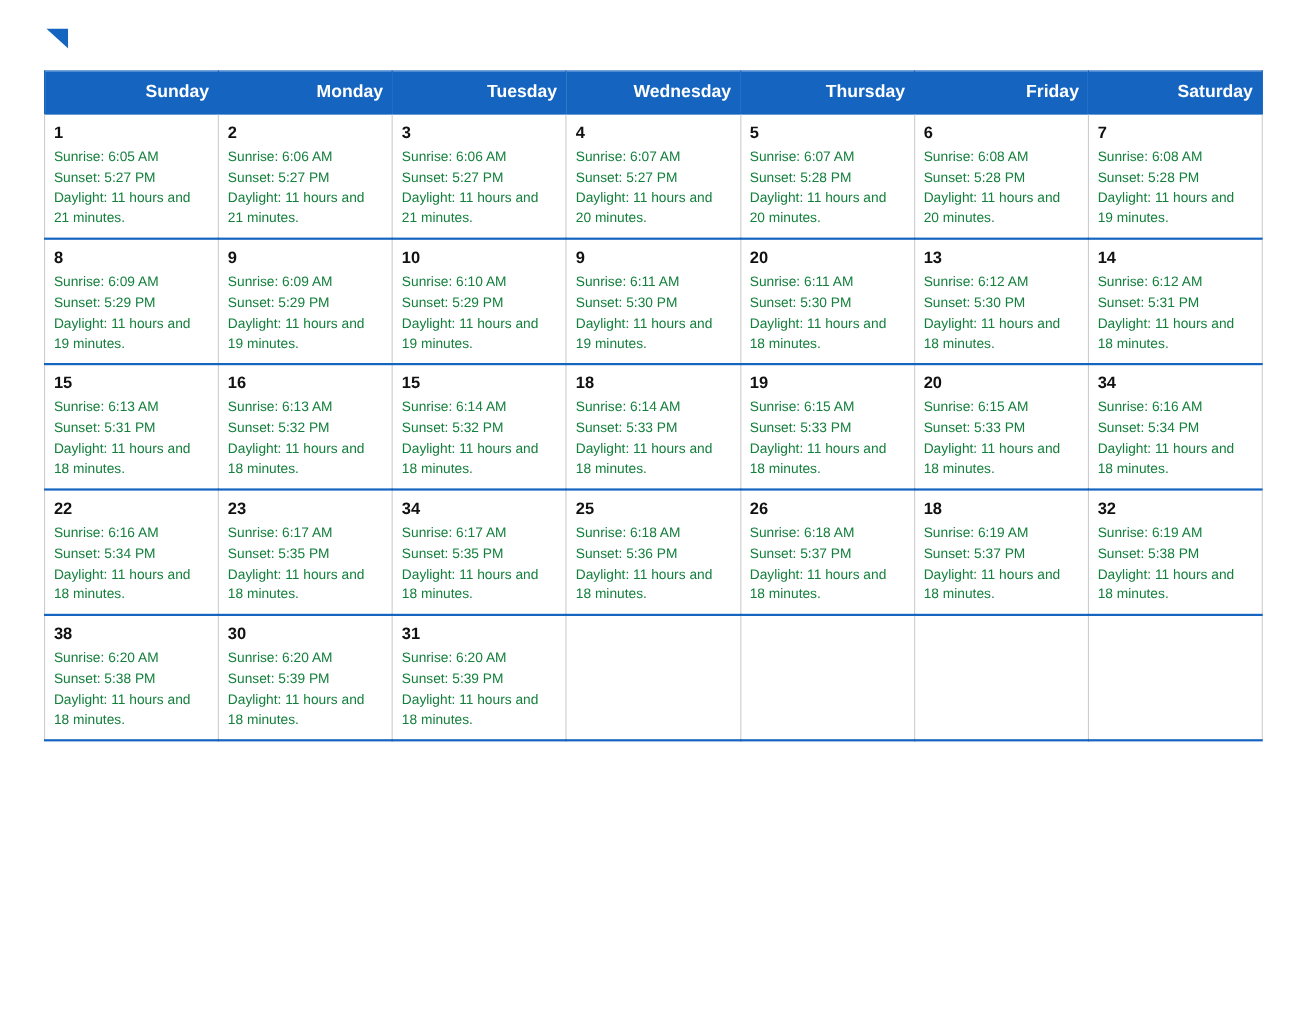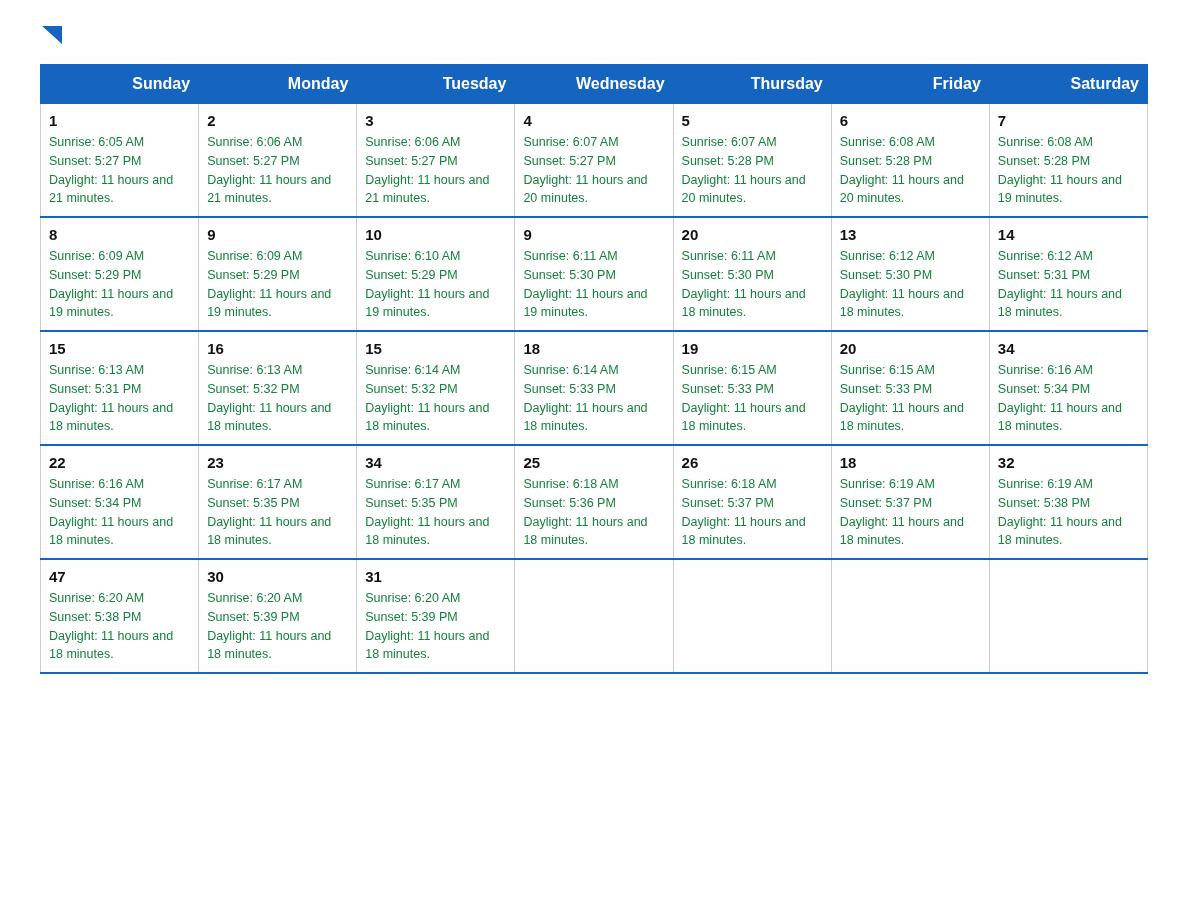--- a/index.html
+++ b/index.html
@@ -348,21 +348,21 @@
           <span class="day-number">32</span>
           <div class="day-info">
             Sunrise: 6:19 AM<br>
             Sunset: 5:38 PM<br>
             Daylight: 11 hours and 18 minutes.
           </div>
         </td>
       </tr>
       <tr>
         <td>
-          <span class="day-number">47</span>
+          <span class="day-number">38</span>
           <div class="day-info">
             Sunrise: 6:20 AM<br>
             Sunset: 5:38 PM<br>
             Daylight: 11 hours and 18 minutes.
           </div>
         </td>
         <td>
           <span class="day-number">30</span>
           <div class="day-info">
             Sunrise: 6:20 AM<br>

